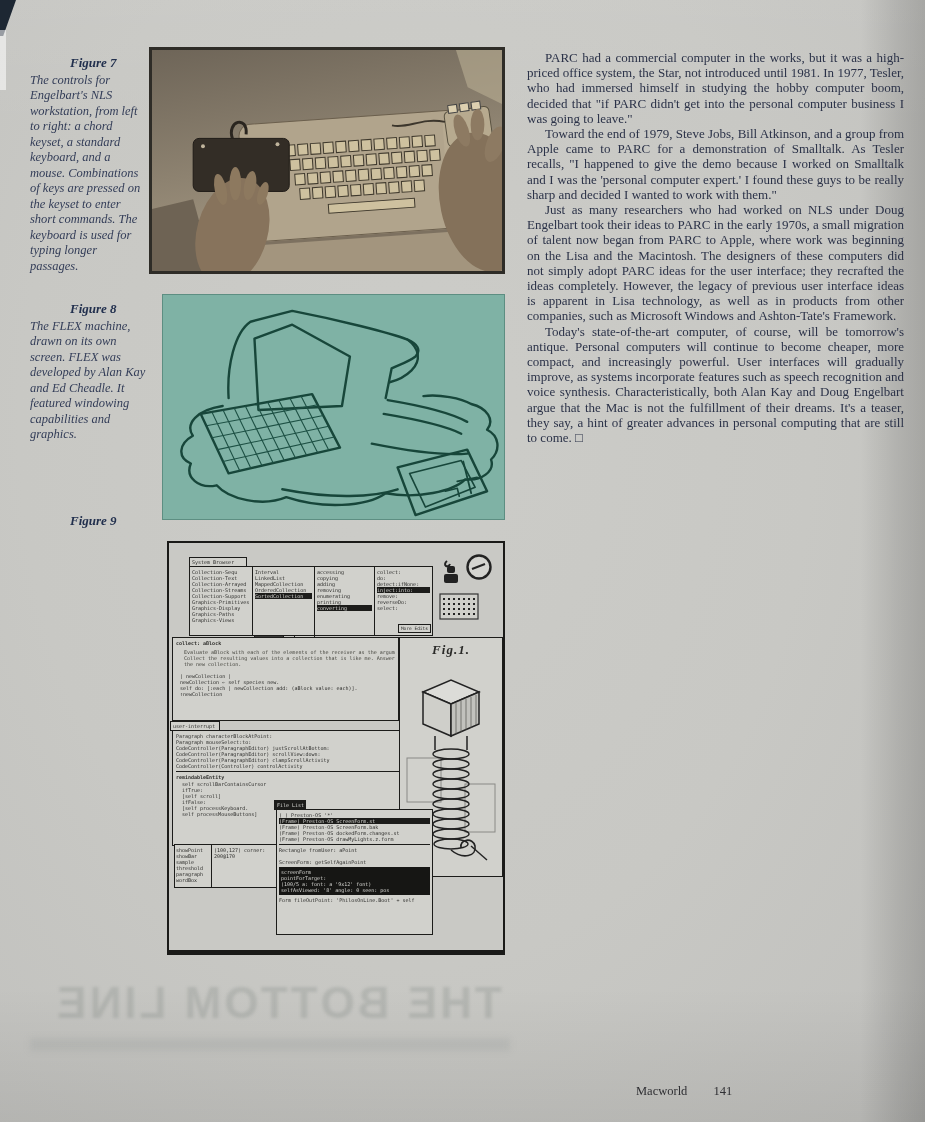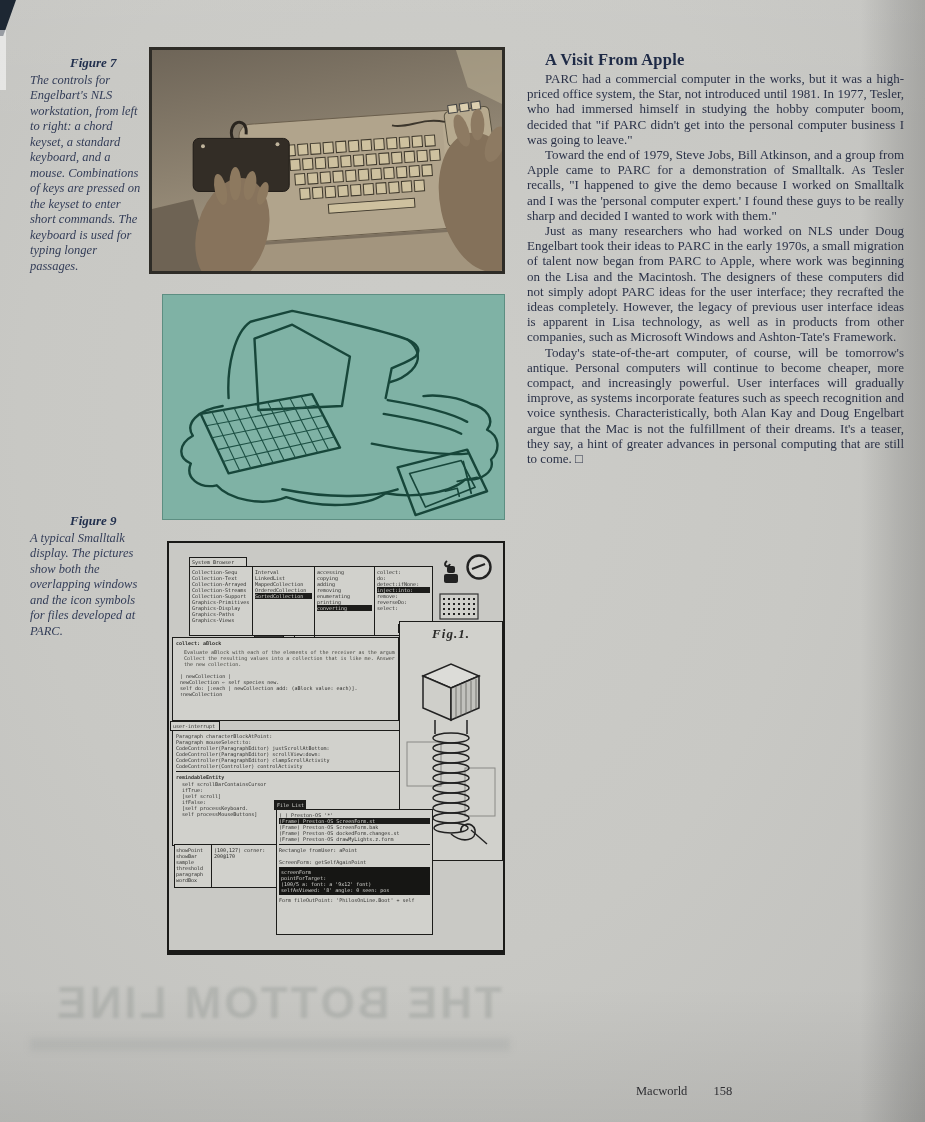--- a/index.html
+++ b/index.html
@@ -68,23 +68,26 @@
 <body>
 
 <div class="page">
   <div class="notch"></div>
   <div class="edge-light"></div>
 
   <div class="cap" style="left:30px;top:55px;">
     <div class="fl">Figure 7</div>
     <div>The controls for Engelbart's NLS workstation, from left to right: a chord keyset, a standard keyboard, and a mouse. Combinations of keys are pressed on the keyset to enter short commands. The keyboard is used for typing longer passages.</div>
   </div>
+  <div class="cap" style="left:30px;top:301px;">
+    <div class="fl">Figure 8</div>
+    <div>The FLEX machine, drawn on its own screen. FLEX was developed by Alan Kay and Ed Cheadle. It featured windowing capabilities and graphics.</div>
+  </div>
   <div class="cap" style="left:30px;top:513px;">
     <div class="fl">Figure 9</div>
-    <div>A typical Smalltalk display. The pictures show both the overlapping windows and the icon symbols for files developed at PARC.</div>
   </div>
 
   <div class="photo">
     <svg viewBox="0 0 357 225" preserveAspectRatio="none">
       <defs>
         <linearGradient id="pg" x1="0" y1="0" x2="0.3" y2="1">
           <stop offset="0" stop-color="#6e6558"></stop>
             <stop offset="0.55" stop-color="#8d8270"></stop>
             <stop offset="1" stop-color="#a89b85"></stop>
         </linearGradient>
@@ -289,21 +292,21 @@
         <rect x="4" y="20" width="2" height="2"></rect>
           <rect x="9" y="20" width="2" height="2"></rect>
           <rect x="14" y="20" width="2" height="2"></rect>
           <rect x="19" y="20" width="2" height="2"></rect>
           <rect x="24" y="20" width="2" height="2"></rect>
           <rect x="29" y="20" width="2" height="2"></rect>
           <rect x="34" y="20" width="2" height="2"></rect>
       </g>
     </svg>
 
-    <div class="stwin" style="left:230px;top:78px;width:104px;height:240px;z-index:2;">
+    <div class="stwin" style="left:230px;top:94px;width:104px;height:240px;z-index:2;">
       <div class="figlabel">Fig.1.</div>
       <svg width="96" height="210" viewBox="0 0 96 206" style="display:block;margin:2px auto 0;">
         <rect x="4" y="96" width="34" height="44" fill="none" stroke="#8a8a86"></rect>
         <rect x="62" y="122" width="30" height="48" fill="none" stroke="#8a8a86"></rect>
         <polygon points="20,30 48,18 76,30 48,42" fill="#dcdcd8" stroke="#222" stroke-width="1.5"></polygon>
         <polygon points="20,30 48,42 48,74 20,62" fill="#cfcfca" stroke="#222" stroke-width="1.5"></polygon>
         <polygon points="48,42 76,30 76,62 48,74" fill="#c2c2bd" stroke="#222" stroke-width="1.5"></polygon>
         <g stroke="#55554f" stroke-width="0.7">
           <line x1="53" y1="41" x2="53" y2="72"></line>
             <line x1="58" y1="39" x2="58" y2="70"></line>
@@ -401,30 +404,29 @@
           <div>screenForm</div>
           <div>   pointForTarget:</div>
           <div>      (100/5 a: font: a '9x12' font)</div>
           <div>   selfAsViewed: '8' angle: 0 seen: pos</div>
         </div>
       <div>Form fileOutPoint: 'PhilosOnLine.Boot' + self</div>
     </div>
   </div>
 
   <div class="article">
-    <h1>A Visit From Apple</h1>
     <div>
         <div class="para">PARC had a commercial computer in the works, but it was a high-priced office system, the Star, not introduced until 1981. In 1977, Tesler, who had immersed himself in studying the hobby computer boom, decided that "if PARC didn't get into the personal computer business I was going to leave."</div>
         <div class="para">Toward the end of 1979, Steve Jobs, Bill Atkinson, and a group from Apple came to PARC for a demonstration of Smalltalk. As Tesler recalls, "I happened to give the demo because I worked on Smalltalk and I was the 'personal computer expert.' I found these guys to be really sharp and decided I wanted to work with them."</div>
         <div class="para">Just as many researchers who had worked on NLS under Doug Engelbart took their ideas to PARC in the early 1970s, a small migration of talent now began from PARC to Apple, where work was beginning on the Lisa and the Macintosh. The designers of these computers did not simply adopt PARC ideas for the user interface; they recrafted the ideas completely. However, the legacy of previous user interface ideas is apparent in Lisa technology, as well as in products from other companies, such as Microsoft Windows and Ashton-Tate's Framework.</div>
         <div class="para">Today's state-of-the-art computer, of course, will be tomorrow's antique. Personal computers will continue to become cheaper, more compact, and increasingly powerful. User interfaces will gradually improve, as systems incorporate features such as speech recognition and voice synthesis. Characteristically, both Alan Kay and Doug Engelbart argue that the Mac is not the fulfillment of their dreams. It's a teaser, they say, a hint of greater advances in personal computing that are still to come.  □</div>
       </div>
   </div>
 
 
   <div class="ghost">THE BOTTOM LINE</div>
   <div class="ghostband"></div>
 
   <div class="footer">
     <span>Macworld</span>
-    <span>158</span>
+    <span>141</span>
   </div>
 </div>
 
 </body></html>

